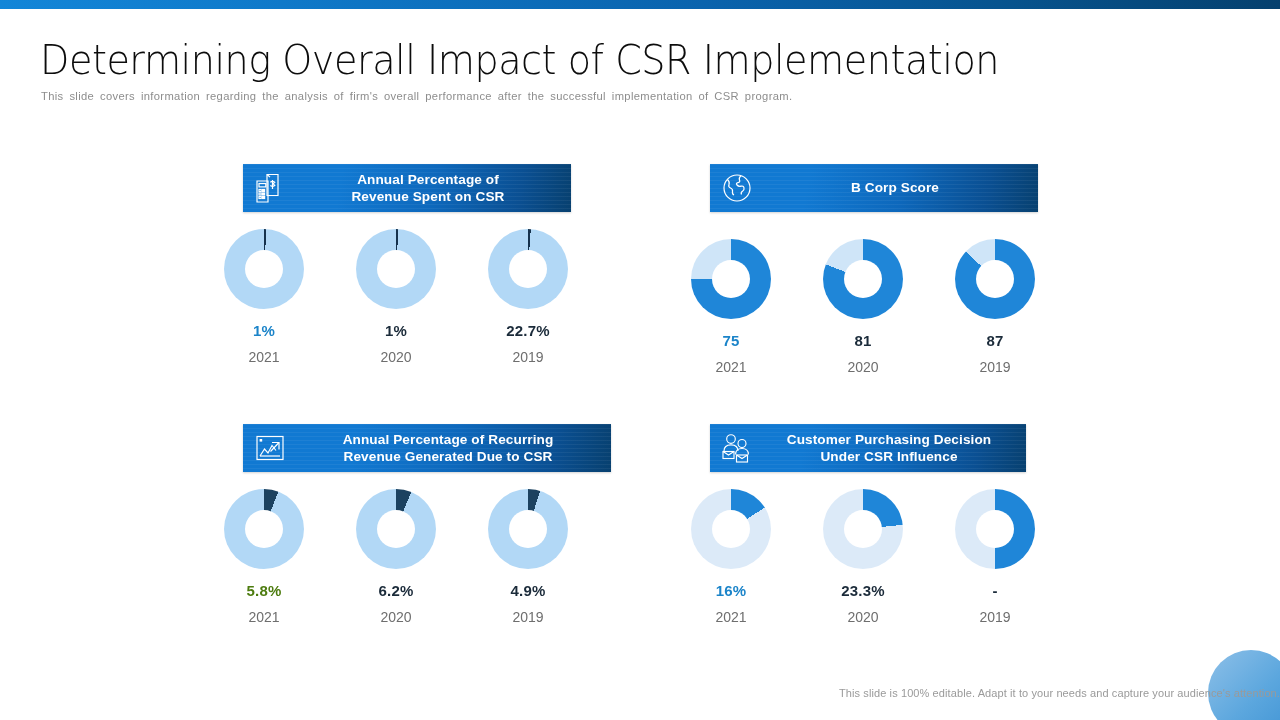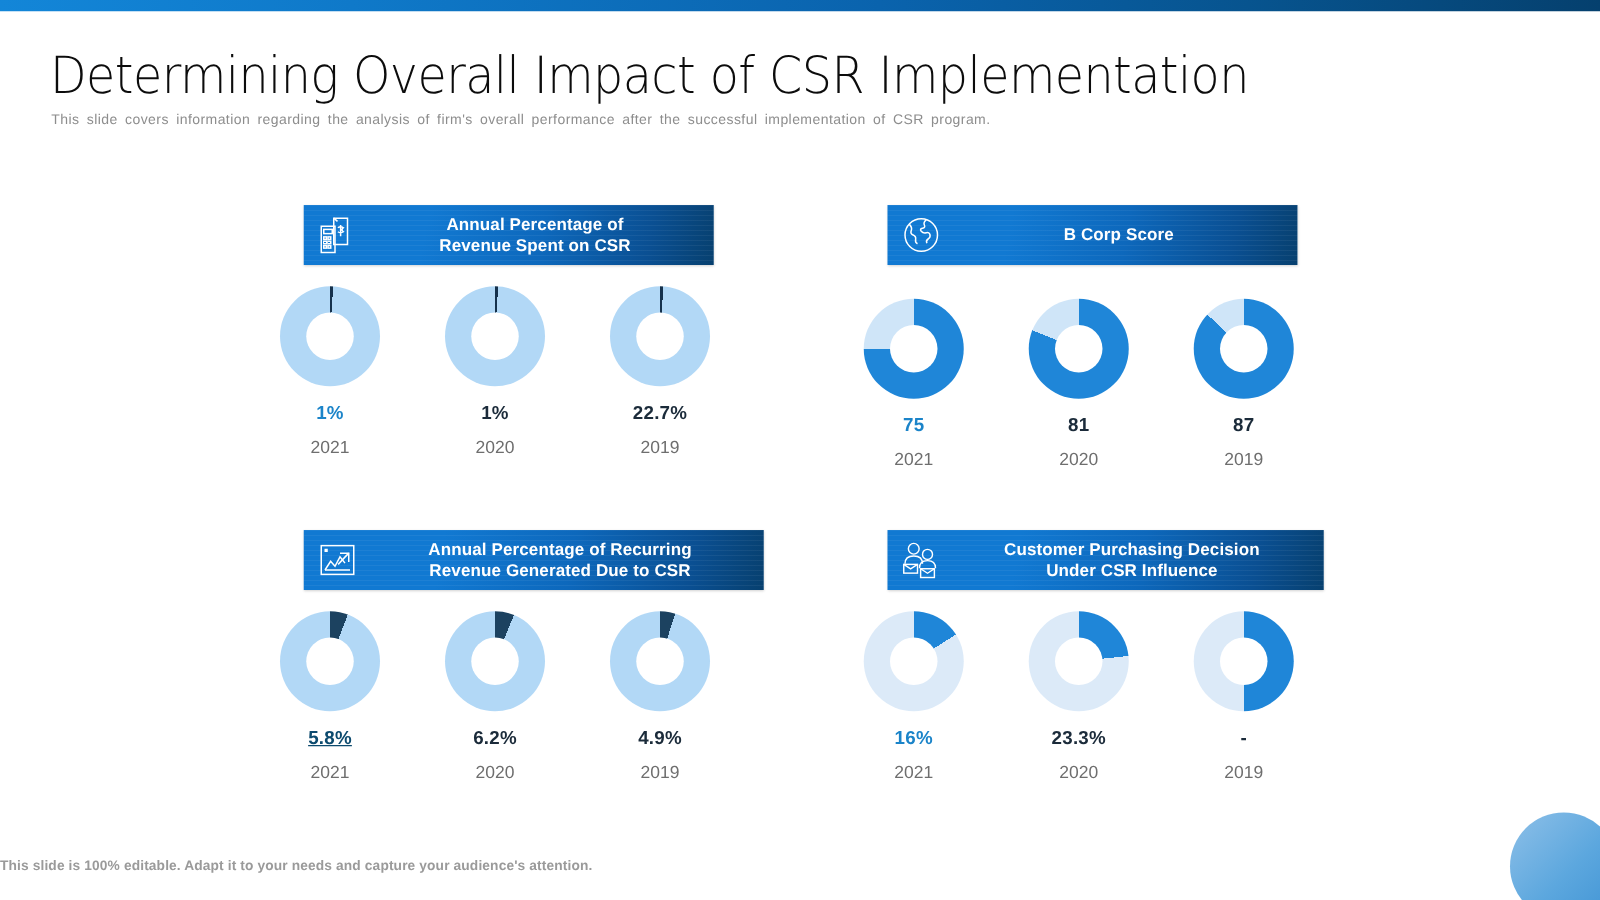--- a/index.html
+++ b/index.html
@@ -81,22 +81,22 @@
     filter:blur(1.4px);opacity:.55;z-index:-1;
   }
   .val{
     margin-top:14px;font-size:15px;font-weight:bold;letter-spacing:0.2px;
     line-height:1;
   }
   .yr{margin-top:12px;font-size:14px;color:#6e6e6e;line-height:1;}
 
   
   .footer{
-    position:absolute;left:0;top:687px;width:1280px;text-align:left;
-    font-size:11px;color:#9a9a9a;letter-spacing:0.1px;font-weight:bold;
+    position:absolute;left:0;top:687px;width:1280px;text-align:right;
+    font-size:11px;color:#9a9a9a;letter-spacing:0.1px;
   }
 </style>
 </head>
 <body>
 
 <div class="slide">
 
   <div class="topbar"></div>
   <div class="corner-circle"></div>
 
@@ -210,21 +210,21 @@
         <span>Annual Percentage of Recurring</span>
         <span>Revenue Generated Due to CSR</span>
       </div>
     </div>
     <div class="donuts" style="left:-45px;top:65px;">
         <div class="donut-cell">
           <div class="ring-wrap">
             <div class="ring-shadow" style="background: rgb(178, 216, 246);"></div>
             <div class="ring" style="background: conic-gradient(rgb(28, 66, 96) 0deg, rgb(28, 66, 96) 20.88deg, rgb(178, 216, 246) 20.88deg, rgb(178, 216, 246) 360deg);"></div>
           </div>
-          <div class="val" style="color: #0c4a6e; text-decoration: underline;">5.8%</div>
+          <div class="val" style="color: #4d7c0f;">5.8%</div>
           <div class="yr" style="color: rgb(110, 110, 110);">2021</div>
         </div>
         <div class="donut-cell">
           <div class="ring-wrap">
             <div class="ring-shadow" style="background: rgb(178, 216, 246);"></div>
             <div class="ring" style="background: conic-gradient(rgb(28, 66, 96) 0deg, rgb(28, 66, 96) 22.32deg, rgb(178, 216, 246) 22.32deg, rgb(178, 216, 246) 360deg);"></div>
           </div>
           <div class="val" style="color: rgb(27, 43, 58);">6.2%</div>
           <div class="yr" style="color: rgb(110, 110, 110);">2020</div>
         </div>
@@ -232,21 +232,21 @@
           <div class="ring-wrap">
             <div class="ring-shadow" style="background: rgb(178, 216, 246);"></div>
             <div class="ring" style="background: conic-gradient(rgb(28, 66, 96) 0deg, rgb(28, 66, 96) 17.64deg, rgb(178, 216, 246) 17.64deg, rgb(178, 216, 246) 360deg);"></div>
           </div>
           <div class="val" style="color: rgb(27, 43, 58);">4.9%</div>
           <div class="yr" style="color: rgb(110, 110, 110);">2019</div>
         </div>
       </div>
   </div>
 
-  <div class="block" style="left:710px;top:424px;width:349px;">
+  <div class="block" style="left:710px;top:424px;width:316px;">
     <div class="hdr">
       <div class="hdr-icon">
         <svg width="36" height="32" viewBox="0 0 36 32" fill="none" stroke="#ffffff" stroke-width="1.15">
           <circle cx="12" cy="7" r="4.3"></circle>
           <path d="M5 19 q0 -6.2 7 -6.2 q7 0 7 6.2"></path>
           <circle cx="23" cy="11.5" r="4"></circle>
           <path d="M16.6 22.5 q0 -6 6.4 -6 q6.4 0 6.4 6"></path>
           <rect x="4" y="19.5" width="11" height="7"></rect>
           <path d="M4 19.5 l5.5 3.6 l5.5 -3.6"></path>
           <rect x="17.5" y="23" width="11" height="7"></rect>

